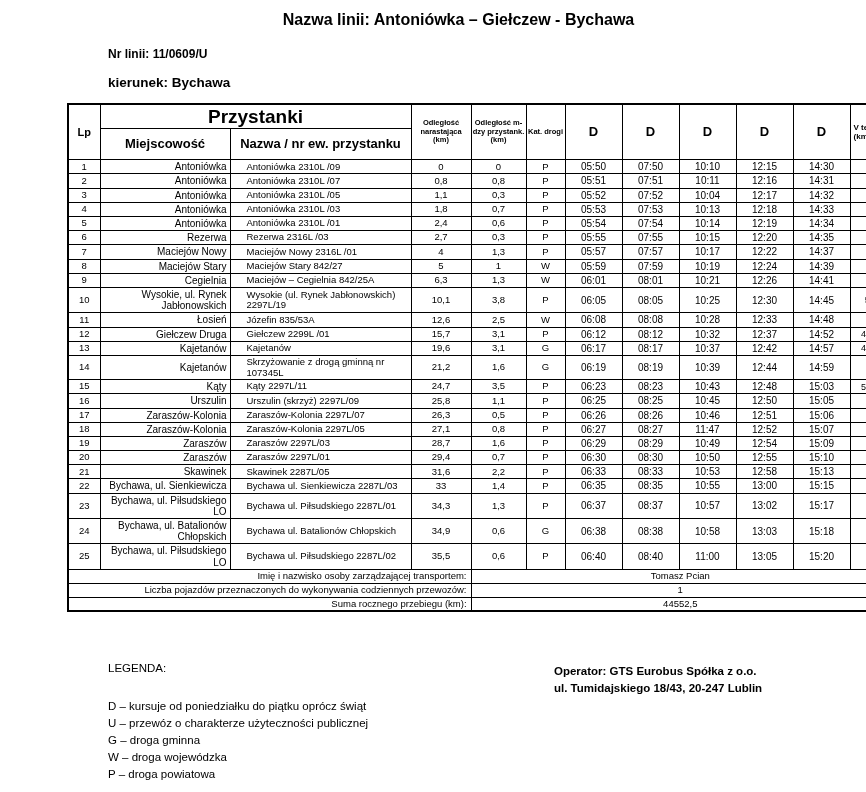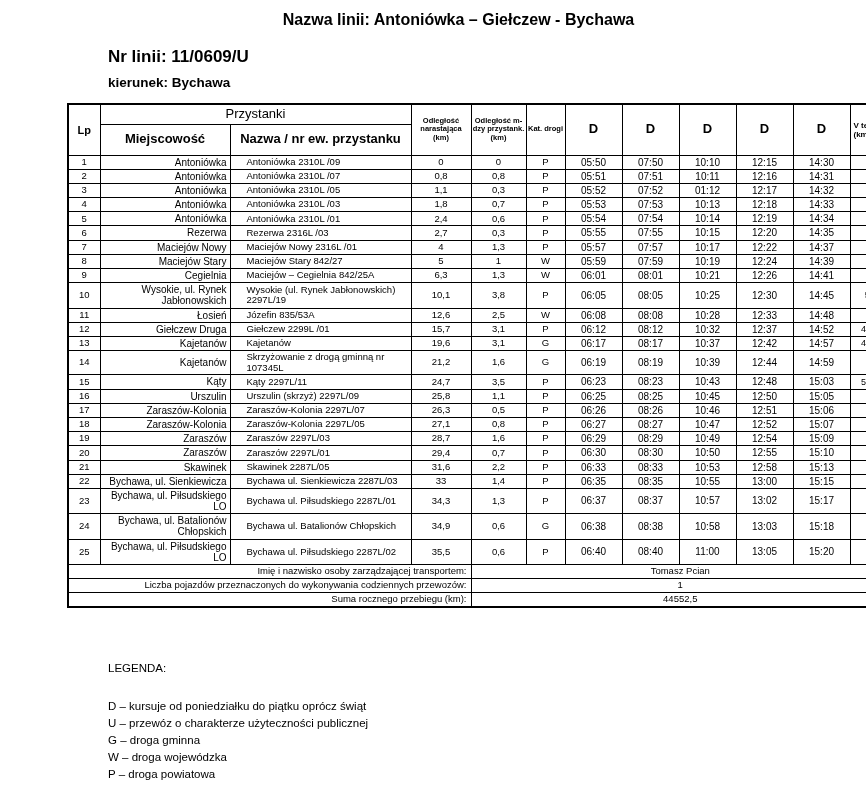--- a/index.html
+++ b/index.html
@@ -9,42 +9,42 @@
     background: #ffffff;
     color: #000000;
     font-family: "Liberation Sans", sans-serif;
   }
   .page { position: relative; width: 829px; height: 792px; overflow: hidden; margin-left: 44px; }
 
   .title {
     position: absolute; top: 11px; left: 0; width: 100%;
     text-align: center; font-weight: bold; font-size: 16px;
   }
-  .line-no   { position: absolute; top: 47px; left: 64px; font-weight: bold; font-size: 17px; }
+  .line-no   { position: absolute; top: 47px; left: 64px; font-weight: bold; font-size: 12px; }
   .direction { position: absolute; top: 75px; left: 64px; font-weight: bold; font-size: 13.5px; }
 
   table.timetable {
     position: absolute; top: 103px; left: 23px;
     width: 822px;
     border-collapse: collapse;
     table-layout: fixed;
     border: 2px solid #000;
   }
   .timetable th, .timetable td {
     border: 1px solid #000;
     padding: 1px 3px;
     vertical-align: middle;
     overflow: hidden;
     line-height: 1.12;
   }
   .timetable tr { height: 14px; }
   tr.hdr-top { height: 20px; }
   tr.hdr-sub { height: 31px; }
 
-  th.h-przystanki { font-size: 13px; font-weight: normal; text-align: center; }
+  th.h-przystanki { font-size: 19px; font-weight: bold; text-align: center; }
   th.h-lp        { font-size: 11px; font-weight: bold; text-align: center; }
   th.h-sub       { font-size: 13px; font-weight: bold; text-align: center; }
   th.h-small     { font-size: 7.5px; font-weight: bold; text-align: center; line-height: 1.15; padding: 1px 1px; }
   th.h-d         { font-size: 13px; font-weight: bold; text-align: center; }
   th.h-vtech     { font-size: 8px;  font-weight: bold; text-align: left; line-height: 1.15; }
 
   td.lp   { text-align: center; font-size: 9.5px; }
   td.city { text-align: right;  font-size: 10px; font-weight: normal; }
   td.stop { text-align: left;  font-size: 9.5px; padding-left: 16px; }
   td.num  { text-align: center; font-size: 9.5px; }
@@ -141,21 +141,21 @@
         </tr>
         <tr>
           <td class="lp">3</td>
           <td class="city">Antoniówka</td>
           <td class="stop">Antoniówka 2310L /05</td>
           <td class="num">1,1</td>
           <td class="num">0,3</td>
           <td class="cat">P</td>
           <td class="time">05:52</td>
           <td class="time">07:52</td>
-          <td class="time">01:12</td>
+          <td class="time">10:04</td>
           <td class="time">12:17</td>
           <td class="time">14:32</td>
           <td class="v">-</td>
         </tr>
         <tr>
           <td class="lp">4</td>
           <td class="city">Antoniówka</td>
           <td class="stop">Antoniówka 2310L /03</td>
           <td class="num">1,8</td>
           <td class="num">0,7</td>
@@ -351,21 +351,21 @@
         </tr>
         <tr>
           <td class="lp">18</td>
           <td class="city">Zaraszów-Kolonia</td>
           <td class="stop">Zaraszów-Kolonia 2297L/05</td>
           <td class="num">27,1</td>
           <td class="num">0,8</td>
           <td class="cat">P</td>
           <td class="time">06:27</td>
           <td class="time">08:27</td>
-          <td class="time">10:47</td>
+          <td class="time">11:47</td>
           <td class="time">12:52</td>
           <td class="time">15:07</td>
           <td class="v">-</td>
         </tr>
         <tr>
           <td class="lp">19</td>
           <td class="city">Zaraszów</td>
           <td class="stop">Zaraszów 2297L/03</td>
           <td class="num">28,7</td>
           <td class="num">1,6</td>
@@ -480,14 +480,18 @@
     <div class="legend-title">LEGENDA:</div>
     <div class="legend-items">
       <div>D – kursuje od poniedziałku do piątku oprócz świąt</div>
       <div>U – przewóz o charakterze użyteczności publicznej</div>
       <div>G – droga gminna</div>
       <div>W – droga wojewódzka</div>
       <div>P – droga powiatowa</div>
     </div>
   </div>
 
+  <div class="operator">
+    <div>Operator: GTS Eurobus Spółka z o.o.</div>
+    <div>ul. Tumidajskiego 18/43, 20-247 Lublin</div>
+  </div>
 
 </div>
 
 </body></html>

